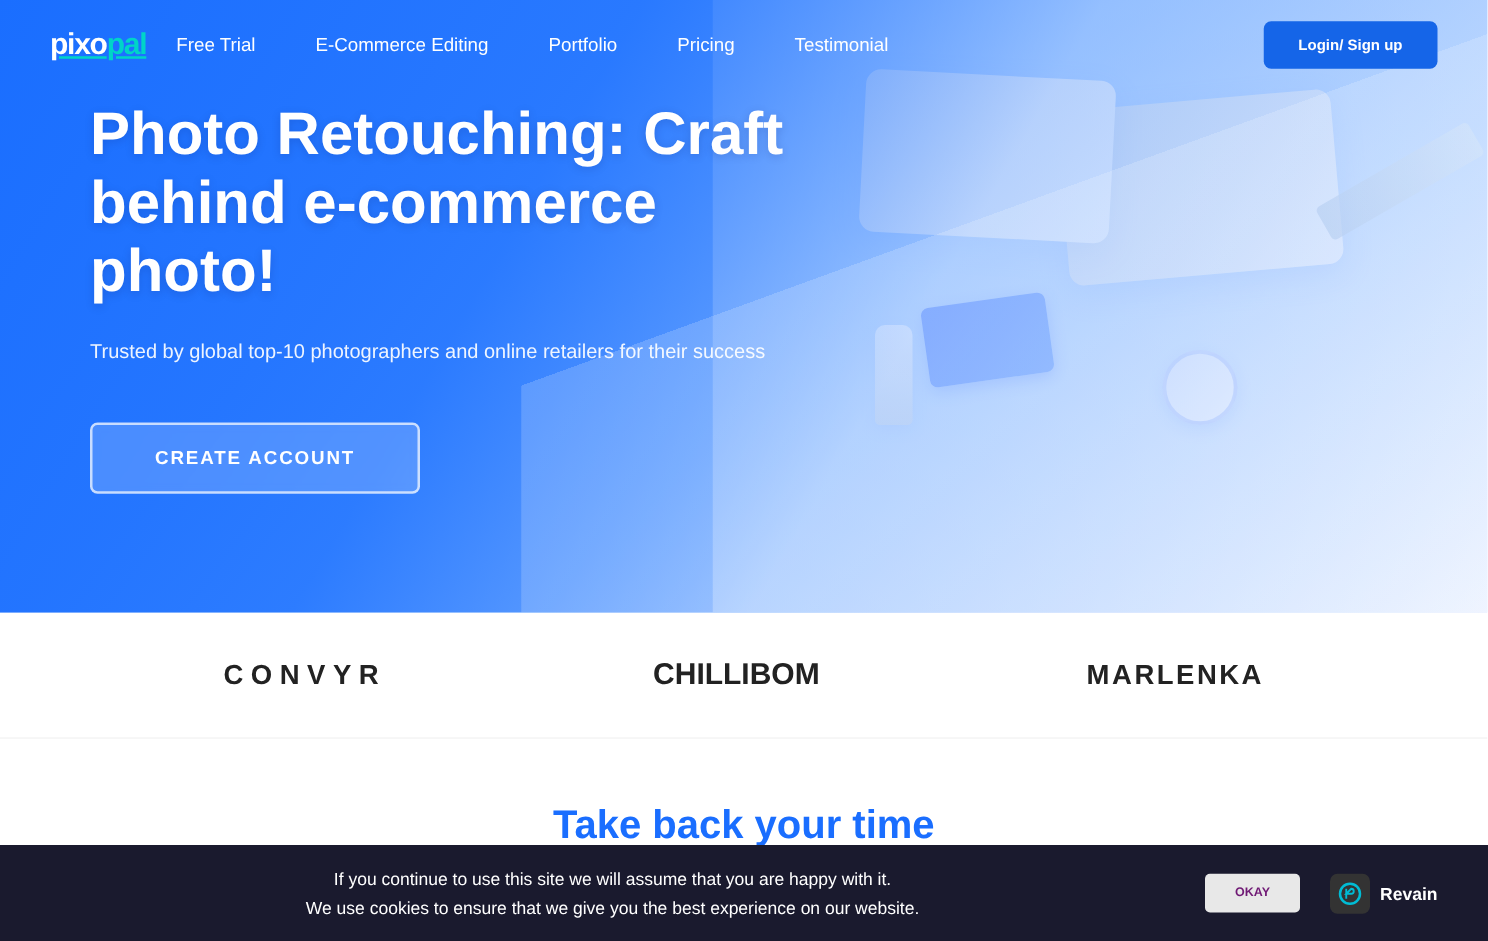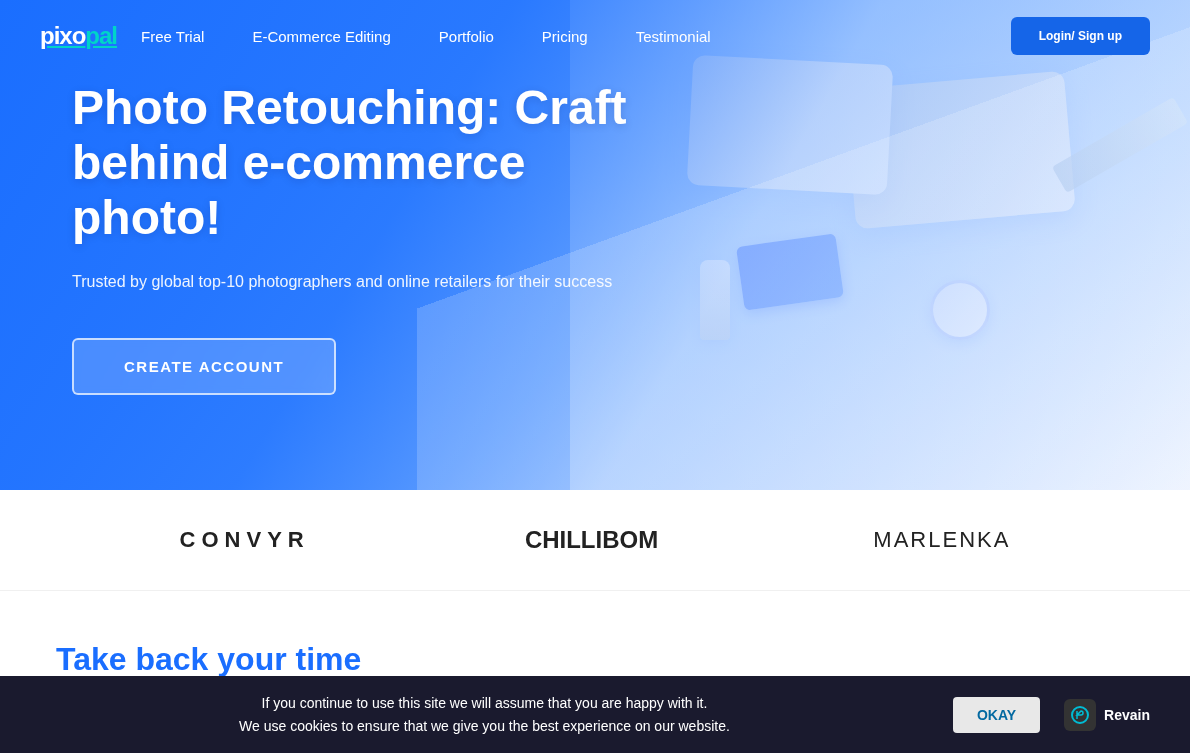--- a/index.html
+++ b/index.html
@@ -202,20 +202,21 @@
       text-transform: uppercase;
     }
     .brand-chilli { font-size: 24px; letter-spacing: 0; }
     .brand-eat { font-size: 24px; letter-spacing: 2px; font-weight: 800; }
     .brand-marlenka { font-size: 22px; letter-spacing: 2px; font-weight: 800; }
 
     
     .takeback-section {
       background: #ffffff;
       padding: 50px 56px 30px;
+      text-align: center;
     }
     .takeback-title {
       font-size: 32px;
       font-weight: 700;
       color: #1a6eff;
     }
 
     
     .cookie-banner {
       position: fixed;
@@ -228,25 +229,25 @@
       align-items: center;
       justify-content: space-between;
       padding: 16px 40px;
       z-index: 1000;
       font-size: 14px;
     }
     .cookie-text { flex: 1; text-align: center; line-height: 1.6; }
     .cookie-text p { margin: 0; }
     .cookie-okay {
       background: #e8e8e8;
-      color: #0369a1;
+      color: #701a75;
       border: none;
       border-radius: 4px;
       padding: 10px 24px;
-      font-size: 14px;
+      font-size: 10px;
       font-weight: 600;
       cursor: pointer;
       margin-left: 24px;
       white-space: nowrap;
     }
 
     
     .revain-badge {
       display: flex;
       align-items: center;
@@ -302,21 +303,21 @@
   <div class="hero-content">
     <h1 class="hero-title">Photo Retouching: Craft behind e-commerce photo!</h1>
     <p class="hero-subtitle">Trusted by global top-10 photographers and online retailers for their success</p>
     <button class="hero-btn">CREATE ACCOUNT</button>
   </div>
 </section>
 
 <section class="brands-strip">
   <div class="brand-name" style="letter-spacing:6px;">CONVYR</div>
   <div class="brand-name brand-chilli" style="letter-spacing:0;font-weight:800;">ChilliBOM</div>
-  <div class="brand-name brand-marlenka" style="letter-spacing:2px;font-weight:400;">MARLENKA</div>
+  <div class="brand-name brand-marlenka" style="letter-spacing:2px;font-weight:700;">MARLENKA</div>
 </section>
 
 <section class="takeback-section">
   <h2 class="takeback-title">Take back your time</h2>
 </section>
 
 <div class="cookie-banner">
   <div class="cookie-text">
     <p>If you continue to use this site we will assume that you are happy with it.</p>
     <p>We use cookies to ensure that we give you the best experience on our website.</p>

